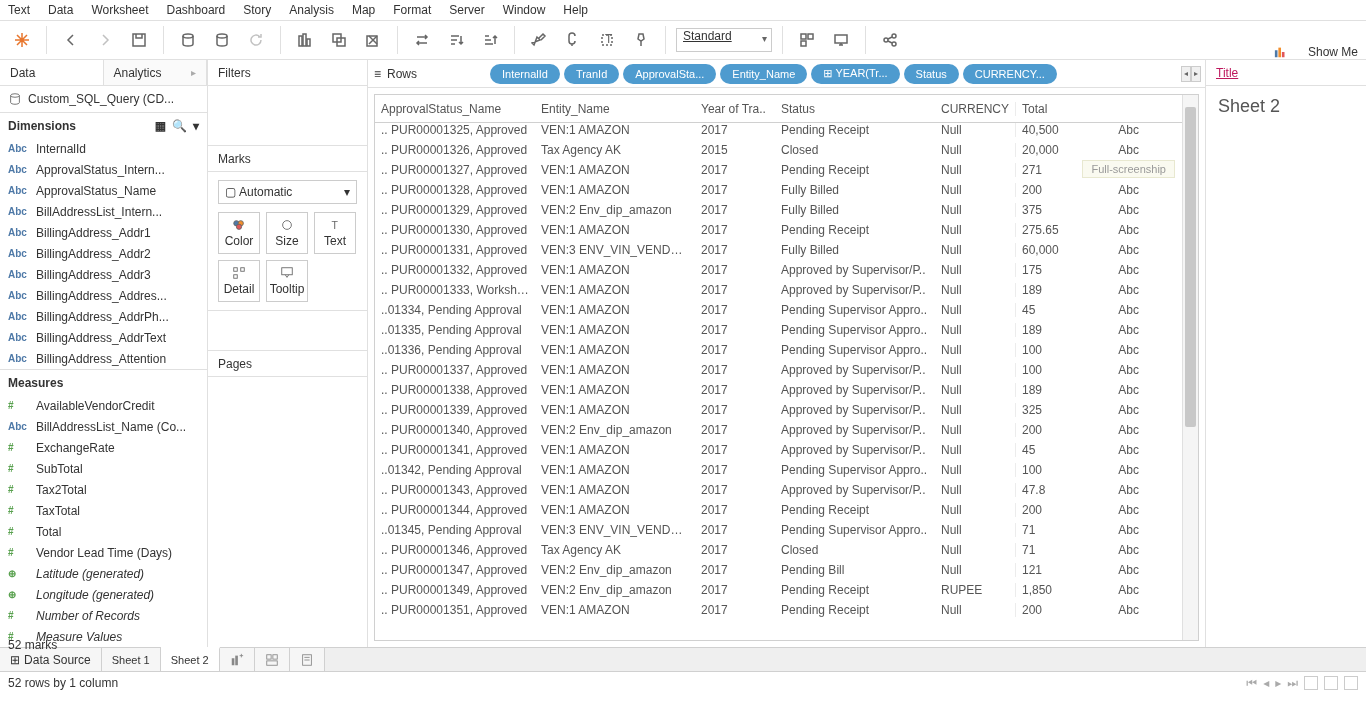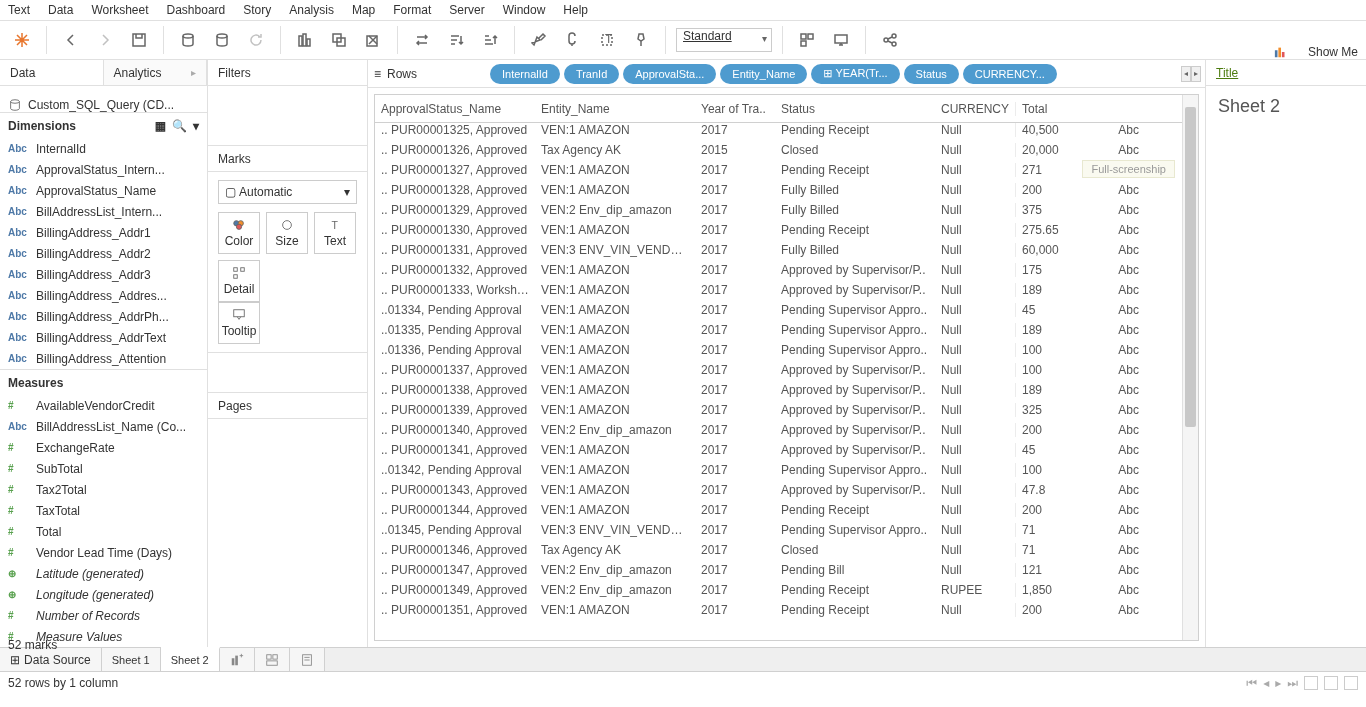--- a/index.html
+++ b/index.html
@@ -12,34 +12,34 @@
 .tb-btn svg { width:16px; height:16px; stroke:#666; fill:none; stroke-width:1.5; }
 .fit-select { height:24px; border:1px solid #ccc; padding:0 20px 0 6px; min-width:96px; position:relative; background:#fff;text-decoration:underline; }
 .fit-select::after { content:"▾"; position:absolute; right:4px; top:4px; color:#666; font-size:10px; }
 .showme { margin-left:auto; display:flex; align-items:flex-start; gap:20px; color:#555;margin-top:24px; }
 .main { display:flex; height:587px; }
 .leftcol { width:208px; border-right:1px solid #e0e0e0; display:flex; flex-direction:column; }
 .data-tabs { display:flex; border-bottom:1px solid #e0e0e0; height:26px; }
 .data-tab { flex:1; display:flex; align-items:center; justify-content:flex-start; padding:0 10px; border-right:1px solid #e0e0e0; }
 .data-tab.active { background:#fff; }
 .data-tab:not(.active){ background:#fafafa; color:#777; }
-.ds-row { height:26px; display:flex; align-items:flex-end; padding:0 8px; gap:6px; }
+.ds-row { height:26px; display:flex; align-items:center; padding:0 8px; gap:6px; }
 .section-head { height:26px; display:flex; align-items:center; padding:0 8px; font-weight:600; border-top:1px solid #e0e0e0; justify-content:space-between;}
 .field-list { overflow:hidden; }
 .field { height:21px; display:flex; align-items:center; padding:0 8px; gap:6px; white-space:nowrap; overflow:hidden; text-overflow:ellipsis; }
 .ficon { width:22px; font-size:10px; color:#4e79a7; font-weight:600; }
 .ficon.num { color:#59a14f; }
 .ficon.globe { color:#59a14f; }
 .italic { font-style:italic; }
 .midcol { width:160px; border-right:1px solid #e0e0e0; display:flex; flex-direction:column; }
 .panel-head { height:26px; display:flex; align-items:center; padding:0 10px; border-bottom:1px solid #e0e0e0; background:#fff;text-align:center; }
 .marks-body { padding:8px 10px; border-bottom:1px solid #e0e0e0; }
 .mark-select { height:24px; border:1px solid #ccc; width:100%; display:flex; align-items:center; padding:0 6px; justify-content:space-between; font-size:11px; color:#555;}
 .mark-grid { display:flex; gap:6px; margin-top:8px; }
-.mark-grid2 { display:flex; margin-top:6px;flex-direction:column; }
+.mark-grid2 { display:flex; gap:6px; margin-top:6px; }
 .mark-btn { width:42px; height:42px; border:1px solid #ccc; display:flex; flex-direction:column; align-items:center; justify-content:center; gap:2px; font-size:10px; color:#555;}
 .mark-btn svg{width:14px;height:14px;stroke:#666;fill:none;}
 .pages-body{flex:1;}
 .viz { flex:1; display:flex; flex-direction:column; border-right:1px solid #e0e0e0;}
 .shelf { height:28px; display:flex; align-items:center; border-bottom:1px solid #e0e0e0; padding:0 6px; gap:6px; overflow:hidden; position:relative;}
 .shelf-label { width:110px; display:flex; align-items:center; gap:6px; color:#555;}
 .pill { height:20px; border-radius:10px; background:#4e9bcf; color:#fff; padding:0 12px; display:flex; align-items:center; font-size:11px; white-space:nowrap;}
 .scroll-ind{position:absolute;right:4px;display:flex;gap:0;}
 .scroll-ind span{width:10px;height:16px;background:#f0f0f0;border:1px solid #ccc;display:flex;align-items:center;justify-content:center;font-size:8px;color:#666;}
 .grid-wrap { flex:1; padding:6px; overflow:hidden; position:relative;}
@@ -48,21 +48,21 @@
 .ghead { display:flex; height:28px; align-items:center; border-bottom:1px solid #d0d0d0;}
 .ghead div, .grow div { padding:0 6px; overflow:hidden; white-space:nowrap; text-overflow:ellipsis; font-size:12px; color:#555;}
 .col-a{width:160px;} .col-b{width:160px;} .col-c{width:80px;} .col-d{width:160px;}
 .col-e{width:80px;} .col-f{width:80px;text-align:left;border-left:1px solid #ececec;} .col-g{width:50px;text-align:right;}
 .grow { display:flex; height:20px; align-items:flex-start; }
 .grow:nth-child(even){}
 .col-f{}
 .vscroll{width:16px;background:#f5f5f5;border-left:1px solid #e0e0e0;position:relative;}
 .vthumb{position:absolute;top:12px;left:2px;right:2px;height:320px;background:#c8c8c8;border-radius:2px;}
 .rightcol { width:160px; display:flex; flex-direction:column;}
-.title-head{height:26px;padding:0 10px;display:flex;align-items:center;border-bottom:1px solid #e0e0e0;color:#4d7c0f;text-decoration:underline;}
+.title-head{height:26px;padding:0 10px;display:flex;align-items:center;border-bottom:1px solid #e0e0e0;color:#be185d;text-decoration:underline;}
 .title-body{padding:10px 12px;font-size:18px;color:#555;}
 .sheet-tabs { height:24px; border-top:1px solid #d0d0d0; background:#efefef; display:flex; align-items:stretch; }
 .st-btn { padding:0 10px; display:flex; align-items:center; border-right:1px solid #d0d0d0; background:#f6f6f6; font-size:11px; gap:4px;}
 .st-btn.active{background:#fff;border-top:2px solid #fff;margin-top:-1px;}
 .statusbar { height:22px; border-top:1px solid #d0d0d0; display:flex; align-items:center; padding:0 8px; gap:16px; font-size:11px; color:#555; justify-content:space-between;}
 .status-left{display:flex;gap:24px;flex-direction:column;}
 .status-right{display:flex;gap:6px;align-items:center;}
 .sr-ico{width:14px;height:14px;border:1px solid #ccc;}
 .tooltip-hint{position:absolute; right:30px; top:72px; background:#fafaf0; border:1px solid #e8e8d0; padding:2px 8px; font-size:11px; color:#999; pointer-events:none;}
 .sm-ico{width:14px;height:14px;}

